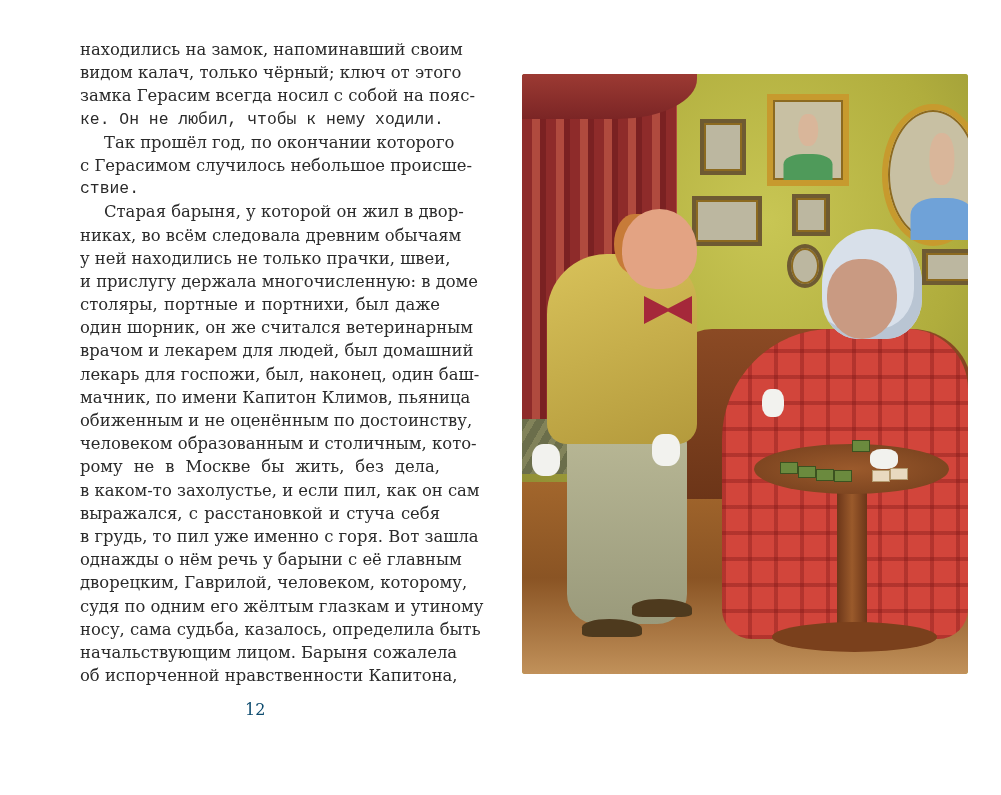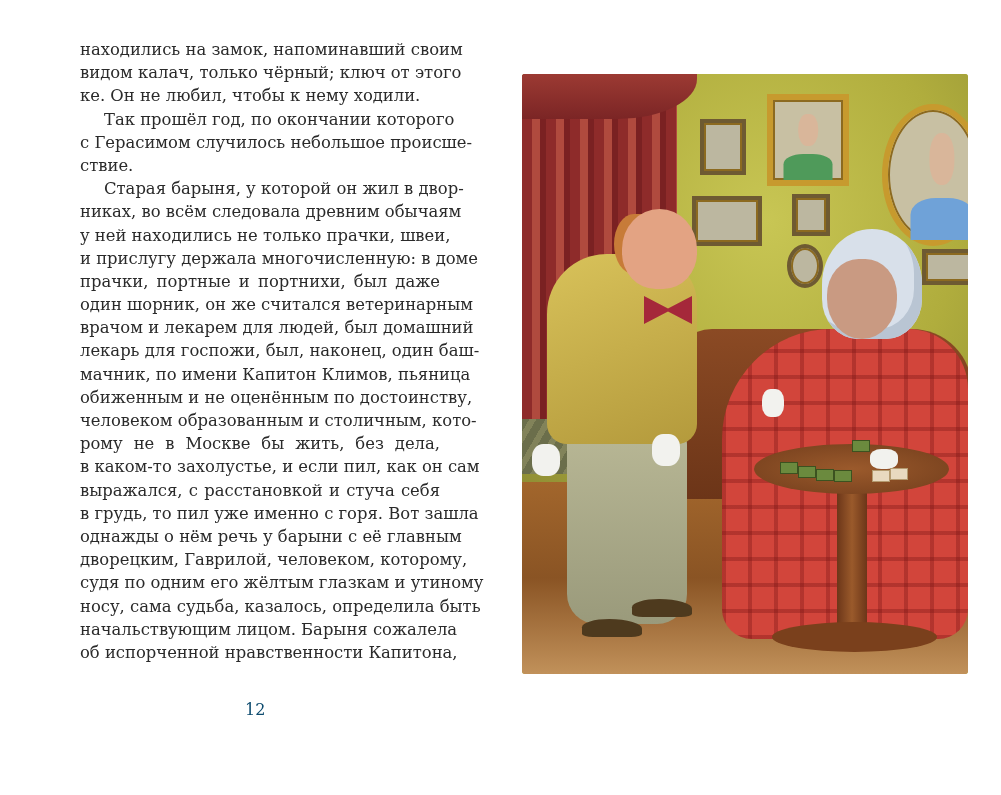--- a/index.html
+++ b/index.html
@@ -1,19 +1,19 @@
 <!DOCTYPE html>
 <html><head>
 <meta charset="utf-8">
 <style>
   html, body { margin:0; padding:0; }
   body { width:1001px; height:795px; background:#ffffff; position:relative; overflow:hidden; font-family:"DejaVu Serif", serif; }
   .page-text { position:absolute; left:80px; top:38px; width:360px; color:#2a2a2a; font-size:16.4px; line-height:23.2px; }
   .page-text .line { display:block; text-align:justify; text-align-last:justify; white-space:nowrap; height:23.2px; }
-  .page-text .line.last { text-align-last:left; }
+  .page-text .line.last { text-align-last:left;font-family:Liberation Mono, monospace; }
   .page-text .line.indent { padding-left:24px; }
   .page-number { position:absolute; left:245px; top:700px; font-size:16px; color:#0c4a6e; }
 
   .illustration { position:absolute; left:522px; top:74px; width:446px; height:600px; overflow:hidden;
     background:#b7ad3a; border-radius:3px; }
   .wall { position:absolute; left:0; top:0; width:100%; height:70%;
     background: radial-gradient(ellipse at 55% 35%, #c8c654 0%, #b0ad3d 55%, #8f8e34 100%); }
   .floor { position:absolute; left:0; bottom:0; width:100%; height:32%;
     background: linear-gradient(180deg,#a2662c 0%,#8a5424 50%,#c1915a 100%); }
   .curtain { position:absolute; left:0; top:0; width:155px; height:345px;
@@ -51,29 +51,30 @@
   .table-base { position:absolute; left:250px; top:548px; width:165px; height:30px; background:#7a401c; border-radius:50%; }
   .card { position:absolute; width:16px; height:10px; background:#6b8a3e; border:1px solid #3c5220; }
   .card.light { background:#e8d9bf; border-color:#b49a6f; }
 </style>
 </head>
 <body>
 
 <div class="page-text">
   <span class="line">находились на замок, напоминавший своим</span>
   <span class="line">видом калач, только чёрный; ключ от этого</span>
+  <span class="line">замка Герасим всегда носил с собой на пояс-</span>
   <span class="line last">ке. Он не любил, чтобы к нему ходили.</span>
   <span class="line indent">Так прошёл год, по окончании которого</span>
   <span class="line">с Герасимом случилось небольшое происше-</span>
   <span class="line last">ствие.</span>
   <span class="line indent">Старая барыня, у которой он жил в двор-</span>
   <span class="line">никах, во всём следовала древним обычаям</span>
   <span class="line">у ней находились не только прачки, швеи,</span>
   <span class="line">и прислугу держала многочисленную: в доме</span>
-  <span class="line">прачки, портные и портнихи, был даже</span>
+  <span class="line">столяры, портные и портнихи, был даже</span>
   <span class="line">один шорник, он же считался ветеринарным</span>
   <span class="line">врачом и лекарем для людей, был домашний</span>
   <span class="line">лекарь для госпожи, был, наконец, один баш-</span>
   <span class="line">мачник, по имени Капитон Климов, пьяница</span>
   <span class="line">обиженным и не оценённым по достоинству,</span>
   <span class="line">человеком образованным и столичным, кото-</span>
   <span class="line">рому не в Москве бы жить, без дела,</span>
   <span class="line">в каком-то захолустье, и если пил, как он сам</span>
   <span class="line">выражался, с расстановкой и стуча себя</span>
   <span class="line">в грудь, то пил уже именно с горя. Вот зашла</span>

